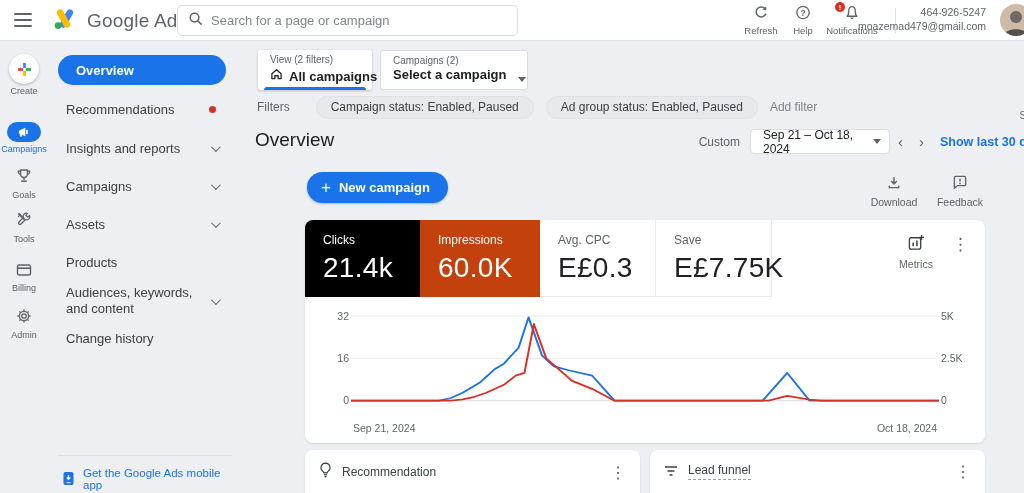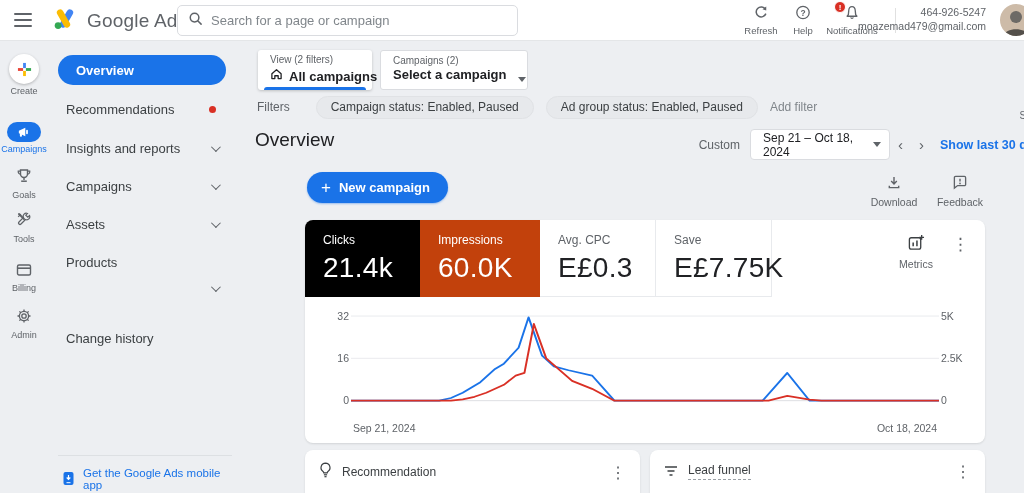--- a/index.html
+++ b/index.html
@@ -53,21 +53,21 @@
   .save-action { position:absolute; left:766px; top:48px; width:50px; text-align:center; cursor:pointer; }
   .save-action .lbl { display:block; font-size:10px; color:#5f6368; margin-top:1px; }
   .filters-row { position:absolute; left:17px; top:54px; right:0; height:24px; display:flex; align-items:center; }
   .filters-label { font-size:12px; color:#5f6368; margin-right:26px; }
   .chip { background:#e7e9ec; border:1px solid #e0e2e5; border-radius:13px; height:23px; line-height:21px; padding:0 14px; font-size:12px; color:#3c4043; margin-right:12px; white-space:nowrap; cursor:pointer; }
   .add-filter { font-size:12px; color:#80868b; cursor:pointer; }
   .page-head { position:absolute; left:15px; top:88px; right:0; height:26px; }
   .page-title { font-size:19px; color:#202124; }
   .date-area { position:absolute; right:0; top:0; display:flex; align-items:center; }
   .custom-lbl { font-size:12px; color:#5f6368; margin-right:10px; }
-  .date-box { width:140px; height:31px; background:#fff; border:1px solid #dadce0; border-radius:4px; display:flex; align-items:center; justify-content:space-between; padding:0 8px 0 12px; font-size:12px; color:#202124; cursor:pointer; }
+  .date-box { width:140px; height:25px; background:#fff; border:1px solid #dadce0; border-radius:4px; display:flex; align-items:center; justify-content:space-between; padding:0 8px 0 12px; font-size:12px; color:#202124; cursor:pointer; }
   .date-nav { font-size:15px; color:#5f6368; padding:0 8px; cursor:pointer; }
   .show-last { font-size:12.5px; font-weight:bold; color:#1a73e8; margin-left:8px; white-space:nowrap; cursor:pointer; width:84px; overflow:hidden; }
   .new-campaign { position:absolute; left:67px; top:131px; height:31px; background:#1a73e8; border-radius:16px; color:#fff; font-size:13px; font-weight:bold; display:flex; align-items:center; padding:0 18px 0 14px; gap:8px; cursor:pointer; box-shadow:0 1px 2px rgba(26,115,232,.4); }
   .plus { font-size:17px; font-weight:normal; line-height:1; }
   .icon-action { position:absolute; top:134px; width:64px; text-align:center; cursor:pointer; }
   .icon-action .lbl { display:block; font-size:10.5px; color:#5f6368; margin-top:2px; }
   
   .chart-card { position:absolute; left:65px; top:179px; width:680px; height:223px; background:#fff; border-radius:8px; box-shadow:0 1px 2px rgba(60,64,67,.15); }
   .tabs { position:absolute; left:0; top:0; right:0; height:77px; display:flex; }
   .tab { padding:13px 0 0 18px; cursor:pointer; }
@@ -253,20 +253,21 @@
       <span class="chev"></span>
     </div>
     <div class="nav-item" style="top:176px;">
       <span>Assets</span>
       <span class="chev"></span>
     </div>
     <div class="nav-item" style="top:214px;">
       <span>Products</span>
     </div>
     <div class="nav-item" style="top:244px; line-height:16px;">
+      <span style="width:138px;">Audiences, keywords, and content</span>
       <span class="chev"></span>
     </div>
     <div class="nav-item" style="top:290px;">
       <span>Change history</span>
     </div>
     <div class="nav-sep"></div>
     <div class="mobile-link">
       <span>
         <svg width="13" height="15" viewBox="0 0 13 15">
             <rect x="1.5" y="1" width="10" height="13" rx="2" fill="#1a73e8"></rect>

